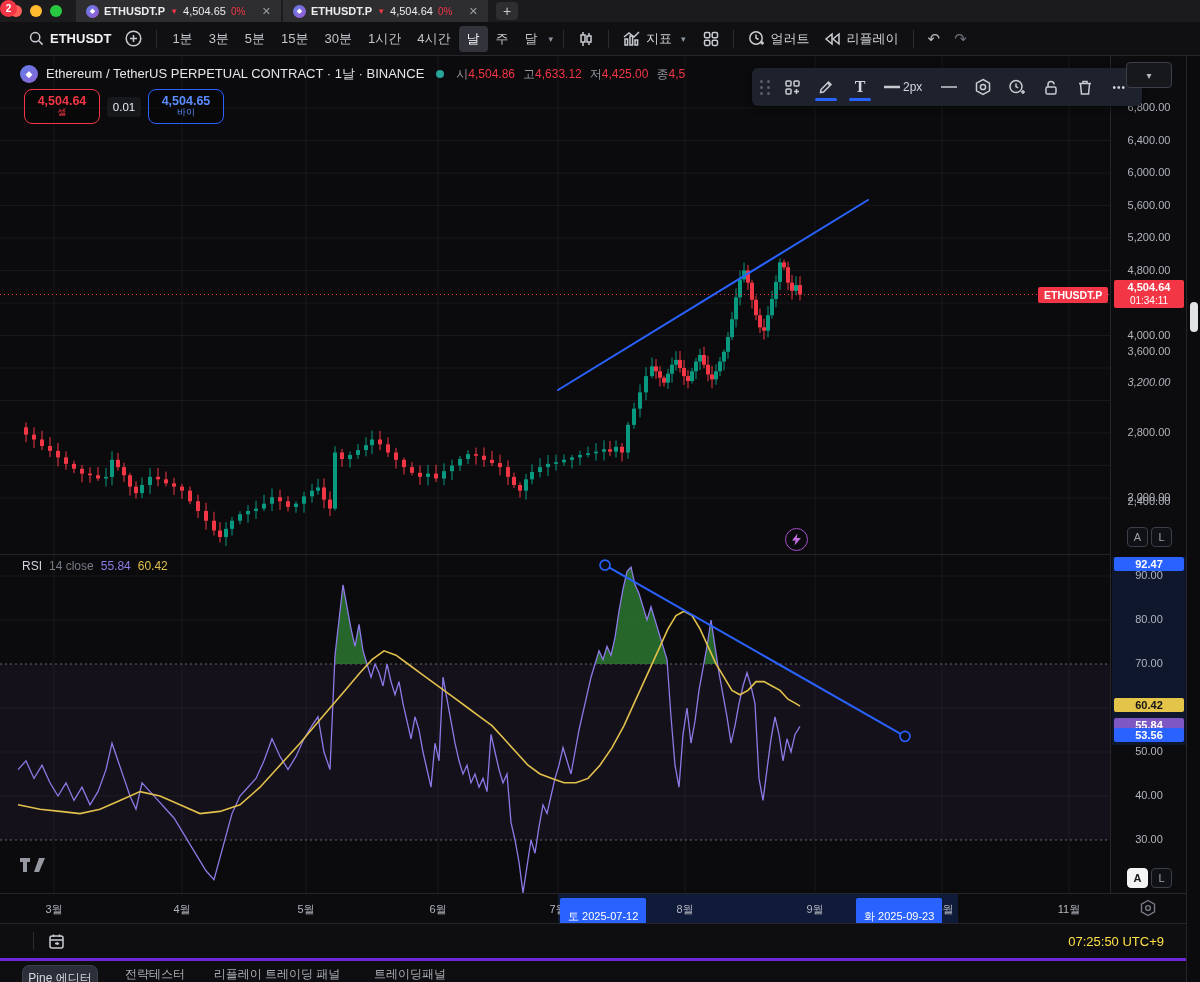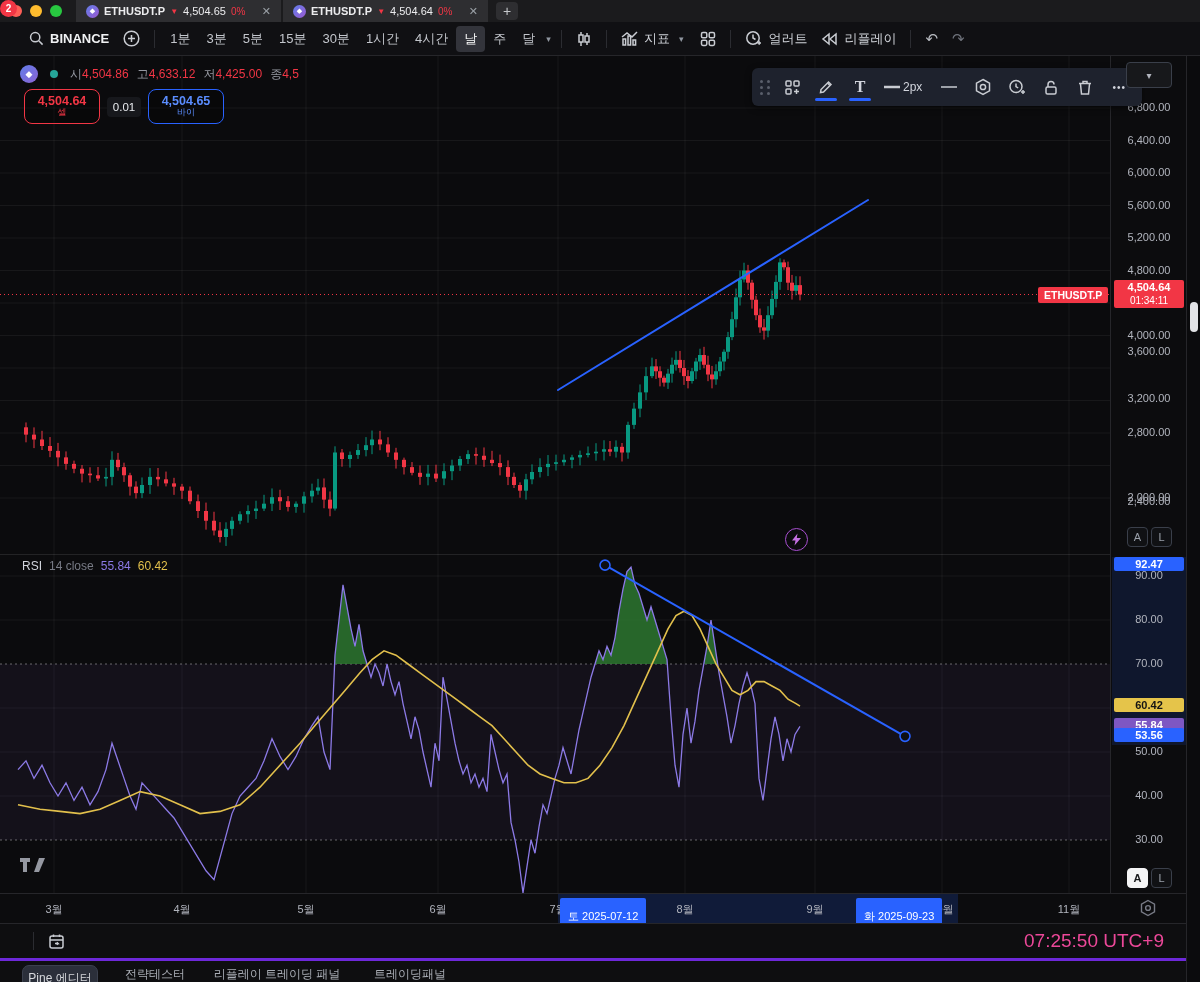--- a/index.html
+++ b/index.html
@@ -88,21 +88,21 @@
 
   
   #timeaxis { position:absolute; left:0; top:893px; width:1186px; height:30px; background:#0c0c0e; border-top:1px solid #26262a; }
   .month { position:absolute; top:8px; transform:translateX(-50%); font-size:11px; color:#b2b5be; }
   #rangehl { position:absolute; left:558px; top:0; width:400px; height:30px; background:rgba(41,98,255,.18); }
   .dtag { position:absolute; top:4px; height:36px; background:#2962ff; color:#fff; font-size:11px; display:flex; align-items:center; justify-content:center; border-radius:2px; padding:0 8px; }
 
   
   #bottombar { position:absolute; left:0; top:923px; width:1200px; height:35px; background:#0e0e10; border-top:1px solid #26262a; display:flex; align-items:center; padding-left:26px; }
   .rng { font-size:12px; color:#c3c6cc; padding:4px 8px; border-radius:4px; }
-  #clock { position:absolute; right:36px; font-size:19px; color:#ec4899; }
+  #clock { position:absolute; right:36px; font-size:13px; color:#fde047; }
 
   
   #bottomtabs { position:absolute; left:0; top:958px; width:1200px; height:24px; background:#0e0e10; border-top:3px solid #6d28d9; overflow:hidden; }
   .btab { position:absolute; top:5px; font-size:12px; color:#a9adb5; transform:translateX(-50%); white-space:nowrap; }
   #btab0 { left:22px; top:4px; transform:none; width:76px; height:26px; background:#2b2f3a; border:1px solid #3b404d; border-radius:7px; color:#d6d8dc; display:flex; align-items:center; justify-content:center; }
 </style>
 </head>
 <body>
 
 <div id="app">
@@ -132,21 +132,21 @@
     <div class="newtab">+</div>
   </div>
 
   <div id="badge">2</div>
   <div id="toolbar">
     <div class="tb-item">
       <svg class="ic" width="15" height="15" viewBox="0 0 15 15">
           <circle cx="6.2" cy="6.2" r="4.6"></circle>
           <line x1="9.8" y1="9.8" x2="13.6" y2="13.6"></line>
         </svg>
-      <span style="font-weight:bold;color:#f0f1f3">BINANCE</span>
+      <span style="font-weight:bold;color:#f0f1f3">ETHUSDT</span>
     </div>
     <div class="tb-item">
       <svg class="ic" width="17" height="17" viewBox="0 0 17 17">
           <circle cx="8.5" cy="8.5" r="7.3"></circle>
           <line x1="8.5" y1="5" x2="8.5" y2="12"></line>
           <line x1="5" y1="8.5" x2="12" y2="8.5"></line>
         </svg>
     </div>
     <div class="tb-sep"></div>
     <div id="tflist" style="display:flex;align-items:center">
@@ -507,20 +507,21 @@
         <rect x="798" y="229.125" width="4" height="9.37299999999999" fill="#f23645"></rect>
         <line x1="0" y1="238.498" x2="1110" y2="238.498" stroke="#f23645" stroke-width="1" stroke-dasharray="1,3"></line>
         <line x1="558" y1="334" x2="868" y2="144" stroke="#2962ff" stroke-width="2" stroke-linecap="round"></line>
         <line x1="605" y1="509.13199999999995" x2="905" y2="680.336" stroke="#2962ff" stroke-width="2" stroke-linecap="round"></line>
         <circle cx="605" cy="509.13199999999995" r="5" fill="#0d0e12" stroke="#2962ff" stroke-width="1.6"></circle>
         <circle cx="905" cy="680.336" r="5" fill="#0d0e12" stroke="#2962ff" stroke-width="1.6"></circle>
       </svg>
 
     <div id="legend">
       <span class="ethic">◆</span>
+      <span class="title">Ethereum / TetherUS PERPETUAL CONTRACT · 1날 · BINANCE</span>
       <span class="dot"></span>
       <span class="ohlc"><span class="l">시</span><span class="v">4,504.86</span></span>
       <span class="ohlc"><span class="l">고</span><span class="v">4,633.12</span></span>
       <span class="ohlc"><span class="l">저</span><span class="v">4,425.00</span></span>
       <span class="ohlc"><span class="l">종</span><span class="v">4,5</span></span>
     </div>
 
     <div id="traderow">
       <div class="tbtn" id="sellbtn">
         <span class="p">4,504.64</span>
@@ -634,21 +635,21 @@
       <div id="rsihl"></div>
       <div id="priceticks">
           <div class="tick" style="top: 45px;">6,800.00</div>
           <div class="tick" style="top: 77.5px;">6,400.00</div>
           <div class="tick" style="top: 110px;">6,000.00</div>
           <div class="tick" style="top: 142.5px;">5,600.00</div>
           <div class="tick" style="top: 175px;">5,200.00</div>
           <div class="tick" style="top: 207.5px;">4,800.00</div>
           <div class="tick" style="top: 272.5px;">4,000.00</div>
           <div class="tick" style="top: 289px;">3,600.00</div>
-          <div class="tick" style="top: 336px;">3,200.00</div>
+          <div class="tick" style="top: 320px; font-style: italic;">3,200.00</div>
           <div class="tick" style="top: 370px;">2,800.00</div>
           <div class="tick" style="top: 402.5px; margin-top: 36px;">2,400.00</div>
           <div class="tick" style="top: 435px;">2,000.00</div>
         </div>
       <div id="rsiticks">
           <div class="tick" style="top: 513px;">90.00</div>
           <div class="tick" style="top: 557px;">80.00</div>
           <div class="tick" style="top: 601px;">70.00</div>
           <div class="tick" style="top: 689px;">50.00</div>
           <div class="tick" style="top: 733px;">40.00</div>

